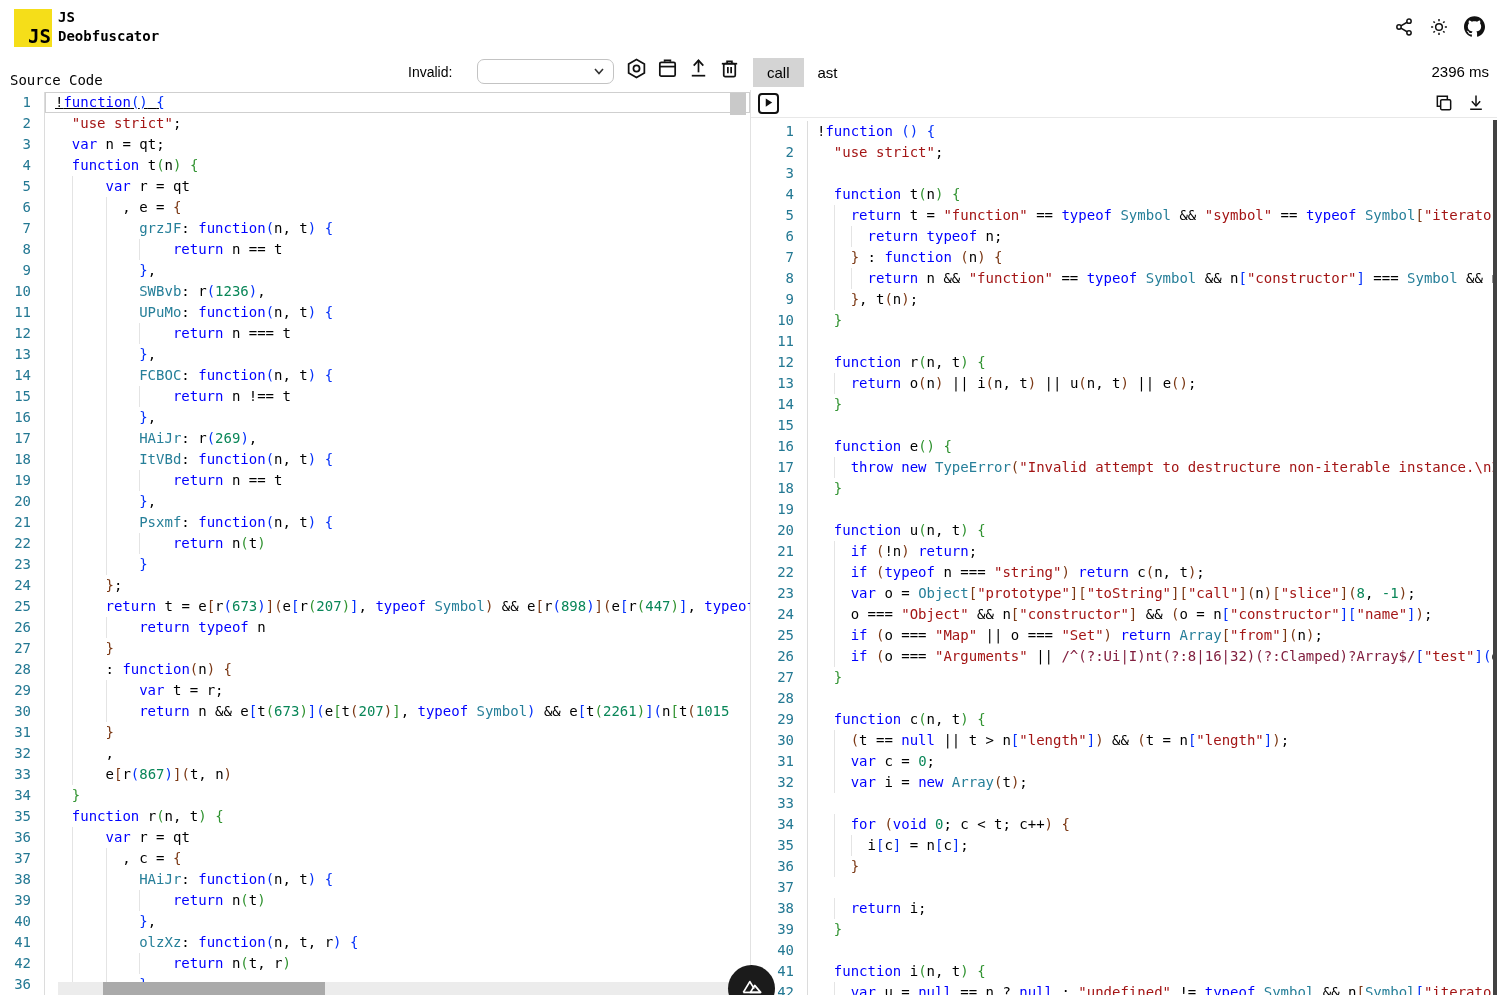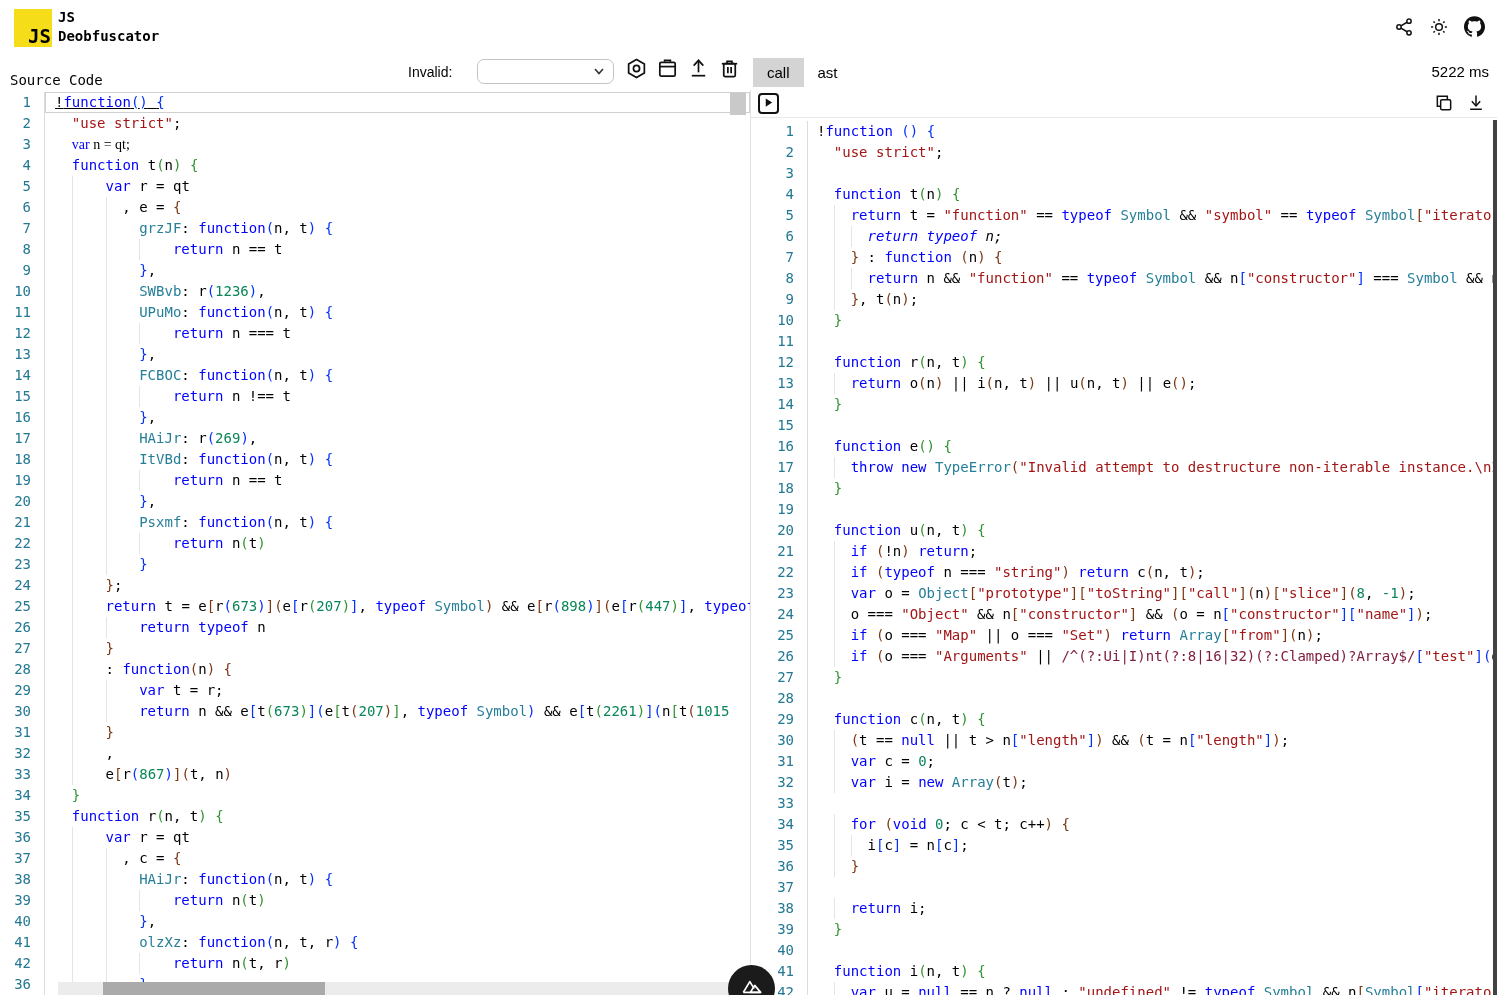--- a/index.html
+++ b/index.html
@@ -163,30 +163,30 @@
           <line x1="10.3" y1="10.5" x2="10.3" y2="17"></line>
             <line x1="13.7" y1="10.5" x2="13.7" y2="17"></line>
         </svg>
       </span>
     </button>
   </div>
   <div class="tabs">
     <div class="tab active">call</div>
     <div class="tab">ast</div>
   </div>
-  <div class="elapsed">5222 ms</div>
+  <div class="elapsed">2396 ms</div>
 </div>
 
 <div class="main">
 
   <div class="pane left">
     <div class="code-area" id="left-code">
         <div class="cl active"><span class="ln">1</span><span class="lc" style="padding-left: 10px;"><span class="tk-d">!</span><span class="tk-k">function</span><span class="tk-b1">(</span><span class="tk-b1">)</span><span class="tk-d"> </span><span class="tk-b1">{</span></span></div>
         <div class="cl"><span class="ln">2</span><span class="lc" style="padding-left: 26.84px;"><span class="tk-s">"use strict"</span><span class="tk-d">;</span></span></div>
-        <div class="cl"><span class="ln">3</span><span class="lc" style="padding-left: 26.84px; font-family: Liberation Serif, serif;"><span class="tk-k">var</span><span class="tk-d"> n = qt;</span></span></div>
+        <div class="cl"><span class="ln">3</span><span class="lc" style="padding-left: 26.84px;"><span class="tk-k">var</span><span class="tk-d"> n = qt;</span></span></div>
         <div class="cl"><span class="ln">4</span><span class="lc" style="padding-left: 26.84px;"><span class="tk-k">function</span><span class="tk-d"> t</span><span class="tk-b2">(</span><span class="tk-d">n</span><span class="tk-b2">)</span><span class="tk-d"> </span><span class="tk-b2">{</span></span></div>
         <div class="cl"><span class="ln">5</span><span class="lc" style="padding-left: 60.52px;"><i class="guide" style="left: 26.84px;"></i><span class="tk-k">var</span><span class="tk-d"> r = qt</span></span></div>
         <div class="cl"><span class="ln">6</span><span class="lc" style="padding-left: 77.36px;"><i class="guide" style="left: 26.84px;"></i><i class="guide" style="left: 60.52px;"></i><span class="tk-d">, e = </span><span class="tk-b3">{</span></span></div>
         <div class="cl"><span class="ln">7</span><span class="lc" style="padding-left: 94.2px;"><i class="guide" style="left: 26.84px;"></i><i class="guide" style="left: 60.52px;"></i><span class="tk-p">grzJF</span><span class="tk-d">: </span><span class="tk-k">function</span><span class="tk-b1">(</span><span class="tk-d">n, t</span><span class="tk-b1">)</span><span class="tk-d"> </span><span class="tk-b1">{</span></span></div>
         <div class="cl"><span class="ln">8</span><span class="lc" style="padding-left: 127.88px;"><i class="guide" style="left: 26.84px;"></i><i class="guide" style="left: 60.52px;"></i><i class="guide" style="left: 94.2px;"></i><span class="tk-k">return</span><span class="tk-d"> n == t</span></span></div>
         <div class="cl"><span class="ln">9</span><span class="lc" style="padding-left: 94.2px;"><i class="guide" style="left: 26.84px;"></i><i class="guide" style="left: 60.52px;"></i><span class="tk-b1">}</span><span class="tk-d">,</span></span></div>
         <div class="cl"><span class="ln">10</span><span class="lc" style="padding-left: 94.2px;"><i class="guide" style="left: 26.84px;"></i><i class="guide" style="left: 60.52px;"></i><span class="tk-p">SWBvb</span><span class="tk-d">: r</span><span class="tk-b1">(</span><span class="tk-n">1236</span><span class="tk-b1">)</span><span class="tk-d">,</span></span></div>
         <div class="cl"><span class="ln">11</span><span class="lc" style="padding-left: 94.2px;"><i class="guide" style="left: 26.84px;"></i><i class="guide" style="left: 60.52px;"></i><span class="tk-p">UPuMo</span><span class="tk-d">: </span><span class="tk-k">function</span><span class="tk-b1">(</span><span class="tk-d">n, t</span><span class="tk-b1">)</span><span class="tk-d"> </span><span class="tk-b1">{</span></span></div>
         <div class="cl"><span class="ln">12</span><span class="lc" style="padding-left: 127.88px;"><i class="guide" style="left: 26.84px;"></i><i class="guide" style="left: 60.52px;"></i><i class="guide" style="left: 94.2px;"></i><span class="tk-k">return</span><span class="tk-d"> n === t</span></span></div>
         <div class="cl"><span class="ln">13</span><span class="lc" style="padding-left: 94.2px;"><i class="guide" style="left: 26.84px;"></i><i class="guide" style="left: 60.52px;"></i><span class="tk-b1">}</span><span class="tk-d">,</span></span></div>
@@ -255,21 +255,21 @@
           </span>
         </button>
       </div>
     </div>
     <div class="code-area" id="right-code">
         <div class="cl"><span class="ln">1</span><span class="lc" style="padding-left: 9px;"><span class="tk-d">!</span><span class="tk-k">function</span><span class="tk-d"> </span><span class="tk-b1">(</span><span class="tk-b1">)</span><span class="tk-d"> </span><span class="tk-b1">{</span></span></div>
         <div class="cl"><span class="ln">2</span><span class="lc" style="padding-left: 25.84px;"><span class="tk-s">"use strict"</span><span class="tk-d">;</span></span></div>
         <div class="cl"><span class="ln">3</span><span class="lc" style="padding-left: 9px;"></span></div>
         <div class="cl"><span class="ln">4</span><span class="lc" style="padding-left: 25.84px;"><span class="tk-k">function</span><span class="tk-d"> t</span><span class="tk-b2">(</span><span class="tk-d">n</span><span class="tk-b2">)</span><span class="tk-d"> </span><span class="tk-b2">{</span></span></div>
         <div class="cl"><span class="ln">5</span><span class="lc" style="padding-left: 42.68px;"><i class="guide" style="left: 25.84px;"></i><span class="tk-k">return</span><span class="tk-d"> t = </span><span class="tk-s">"function"</span><span class="tk-d"> == </span><span class="tk-k">typeof</span><span class="tk-d"> </span><span class="tk-p">Symbol</span><span class="tk-d"> &amp;&amp; </span><span class="tk-s">"symbol"</span><span class="tk-d"> == </span><span class="tk-k">typeof</span><span class="tk-d"> </span><span class="tk-p">Symbol</span><span class="tk-b3">[</span><span class="tk-s">"iterator"</span></span></div>
-        <div class="cl"><span class="ln">6</span><span class="lc" style="padding-left: 59.52px; font-style: italic;"><i class="guide" style="left: 25.84px;"></i><i class="guide" style="left: 42.68px;"></i><span class="tk-k">return</span><span class="tk-d"> </span><span class="tk-k">typeof</span><span class="tk-d"> n;</span></span></div>
+        <div class="cl"><span class="ln">6</span><span class="lc" style="padding-left: 59.52px;"><i class="guide" style="left: 25.84px;"></i><i class="guide" style="left: 42.68px;"></i><span class="tk-k">return</span><span class="tk-d"> </span><span class="tk-k">typeof</span><span class="tk-d"> n;</span></span></div>
         <div class="cl"><span class="ln">7</span><span class="lc" style="padding-left: 42.68px;"><i class="guide" style="left: 25.84px;"></i><span class="tk-b3">}</span><span class="tk-d"> : </span><span class="tk-k">function</span><span class="tk-d"> </span><span class="tk-b3">(</span><span class="tk-d">n</span><span class="tk-b3">)</span><span class="tk-d"> </span><span class="tk-b3">{</span></span></div>
         <div class="cl"><span class="ln">8</span><span class="lc" style="padding-left: 59.52px;"><i class="guide" style="left: 25.84px;"></i><i class="guide" style="left: 42.68px;"></i><span class="tk-k">return</span><span class="tk-d"> n &amp;&amp; </span><span class="tk-s">"function"</span><span class="tk-d"> == </span><span class="tk-k">typeof</span><span class="tk-d"> </span><span class="tk-p">Symbol</span><span class="tk-d"> &amp;&amp; n</span><span class="tk-b1">[</span><span class="tk-s">"constructor"</span><span class="tk-b1">]</span><span class="tk-d"> === </span><span class="tk-p">Symbol</span><span class="tk-d"> &amp;&amp; n !== </span></span></div>
         <div class="cl"><span class="ln">9</span><span class="lc" style="padding-left: 42.68px;"><i class="guide" style="left: 25.84px;"></i><span class="tk-b3">}</span><span class="tk-d">, t</span><span class="tk-b3">(</span><span class="tk-d">n</span><span class="tk-b3">)</span><span class="tk-d">;</span></span></div>
         <div class="cl"><span class="ln">10</span><span class="lc" style="padding-left: 25.84px;"><span class="tk-b2">}</span></span></div>
         <div class="cl"><span class="ln">11</span><span class="lc" style="padding-left: 9px;"></span></div>
         <div class="cl"><span class="ln">12</span><span class="lc" style="padding-left: 25.84px;"><span class="tk-k">function</span><span class="tk-d"> r</span><span class="tk-b2">(</span><span class="tk-d">n, t</span><span class="tk-b2">)</span><span class="tk-d"> </span><span class="tk-b2">{</span></span></div>
         <div class="cl"><span class="ln">13</span><span class="lc" style="padding-left: 42.68px;"><i class="guide" style="left: 25.84px;"></i><span class="tk-k">return</span><span class="tk-d"> o</span><span class="tk-b3">(</span><span class="tk-d">n</span><span class="tk-b3">)</span><span class="tk-d"> || i</span><span class="tk-b3">(</span><span class="tk-d">n, t</span><span class="tk-b3">)</span><span class="tk-d"> || u</span><span class="tk-b3">(</span><span class="tk-d">n, t</span><span class="tk-b3">)</span><span class="tk-d"> || e</span><span class="tk-b3">(</span><span class="tk-b3">)</span><span class="tk-d">;</span></span></div>
         <div class="cl"><span class="ln">14</span><span class="lc" style="padding-left: 25.84px;"><span class="tk-b2">}</span></span></div>
         <div class="cl"><span class="ln">15</span><span class="lc" style="padding-left: 9px;"></span></div>
         <div class="cl"><span class="ln">16</span><span class="lc" style="padding-left: 25.84px;"><span class="tk-k">function</span><span class="tk-d"> e</span><span class="tk-b2">(</span><span class="tk-b2">)</span><span class="tk-d"> </span><span class="tk-b2">{</span></span></div>

